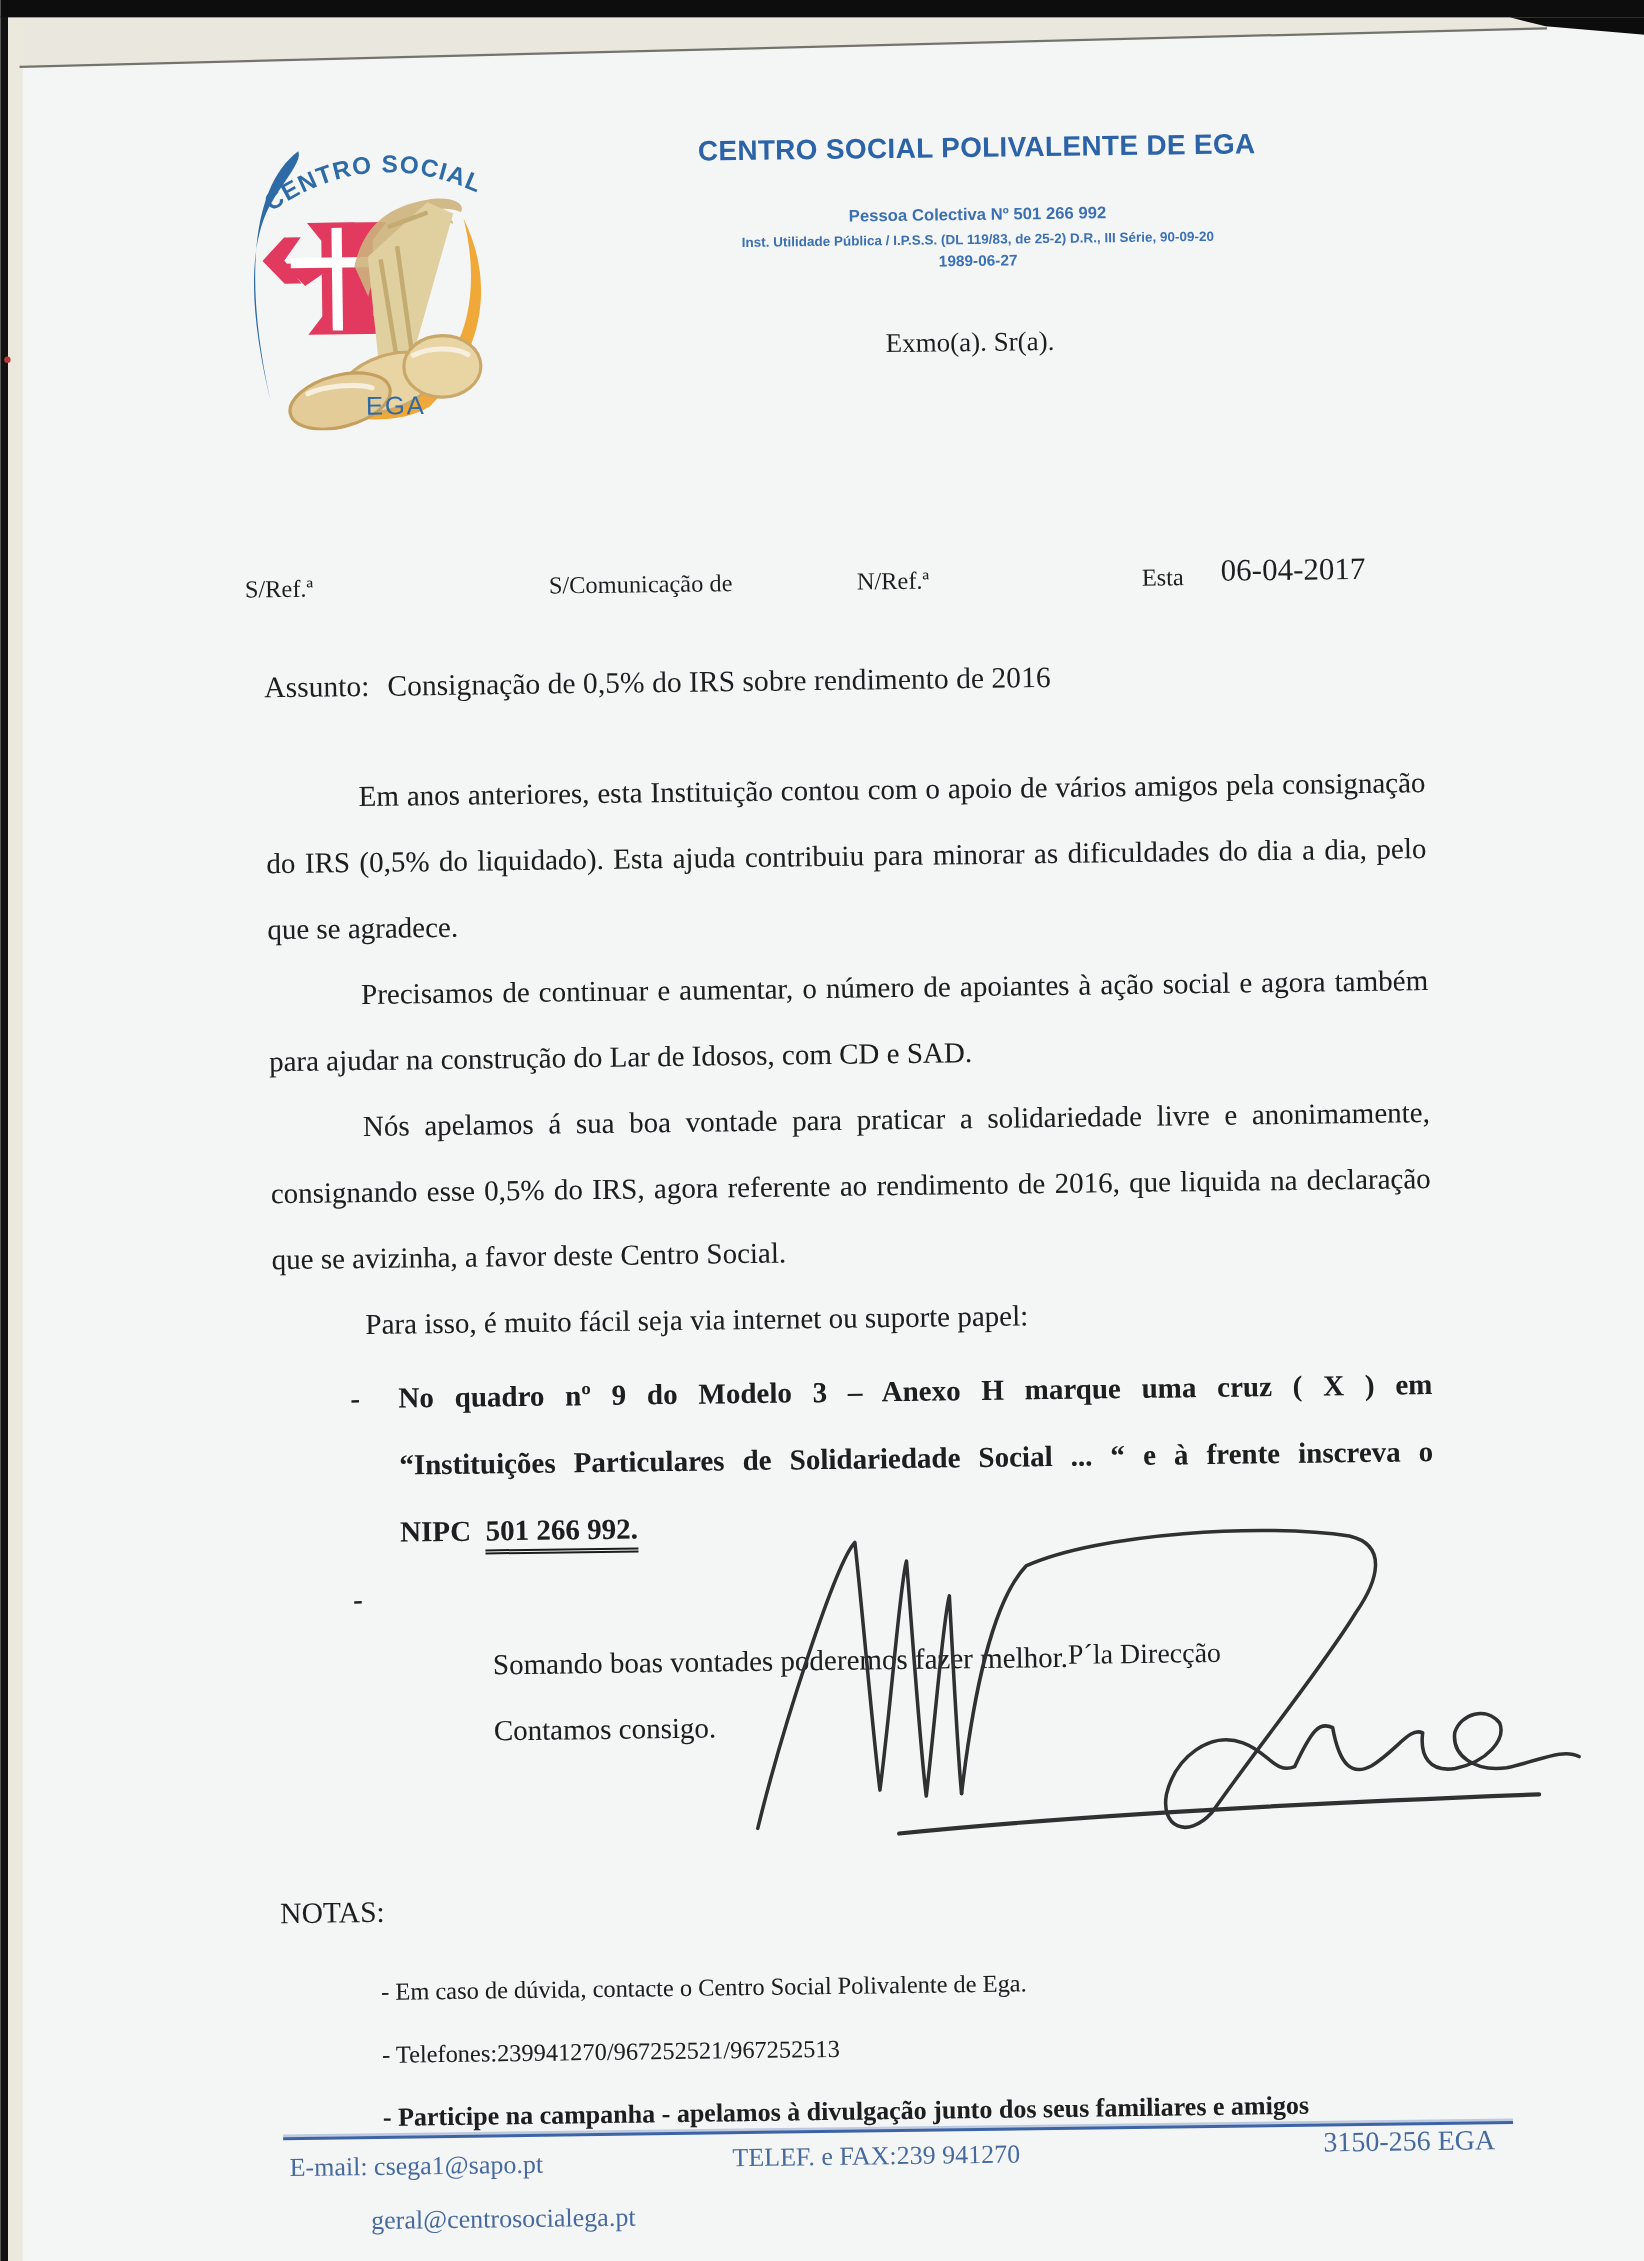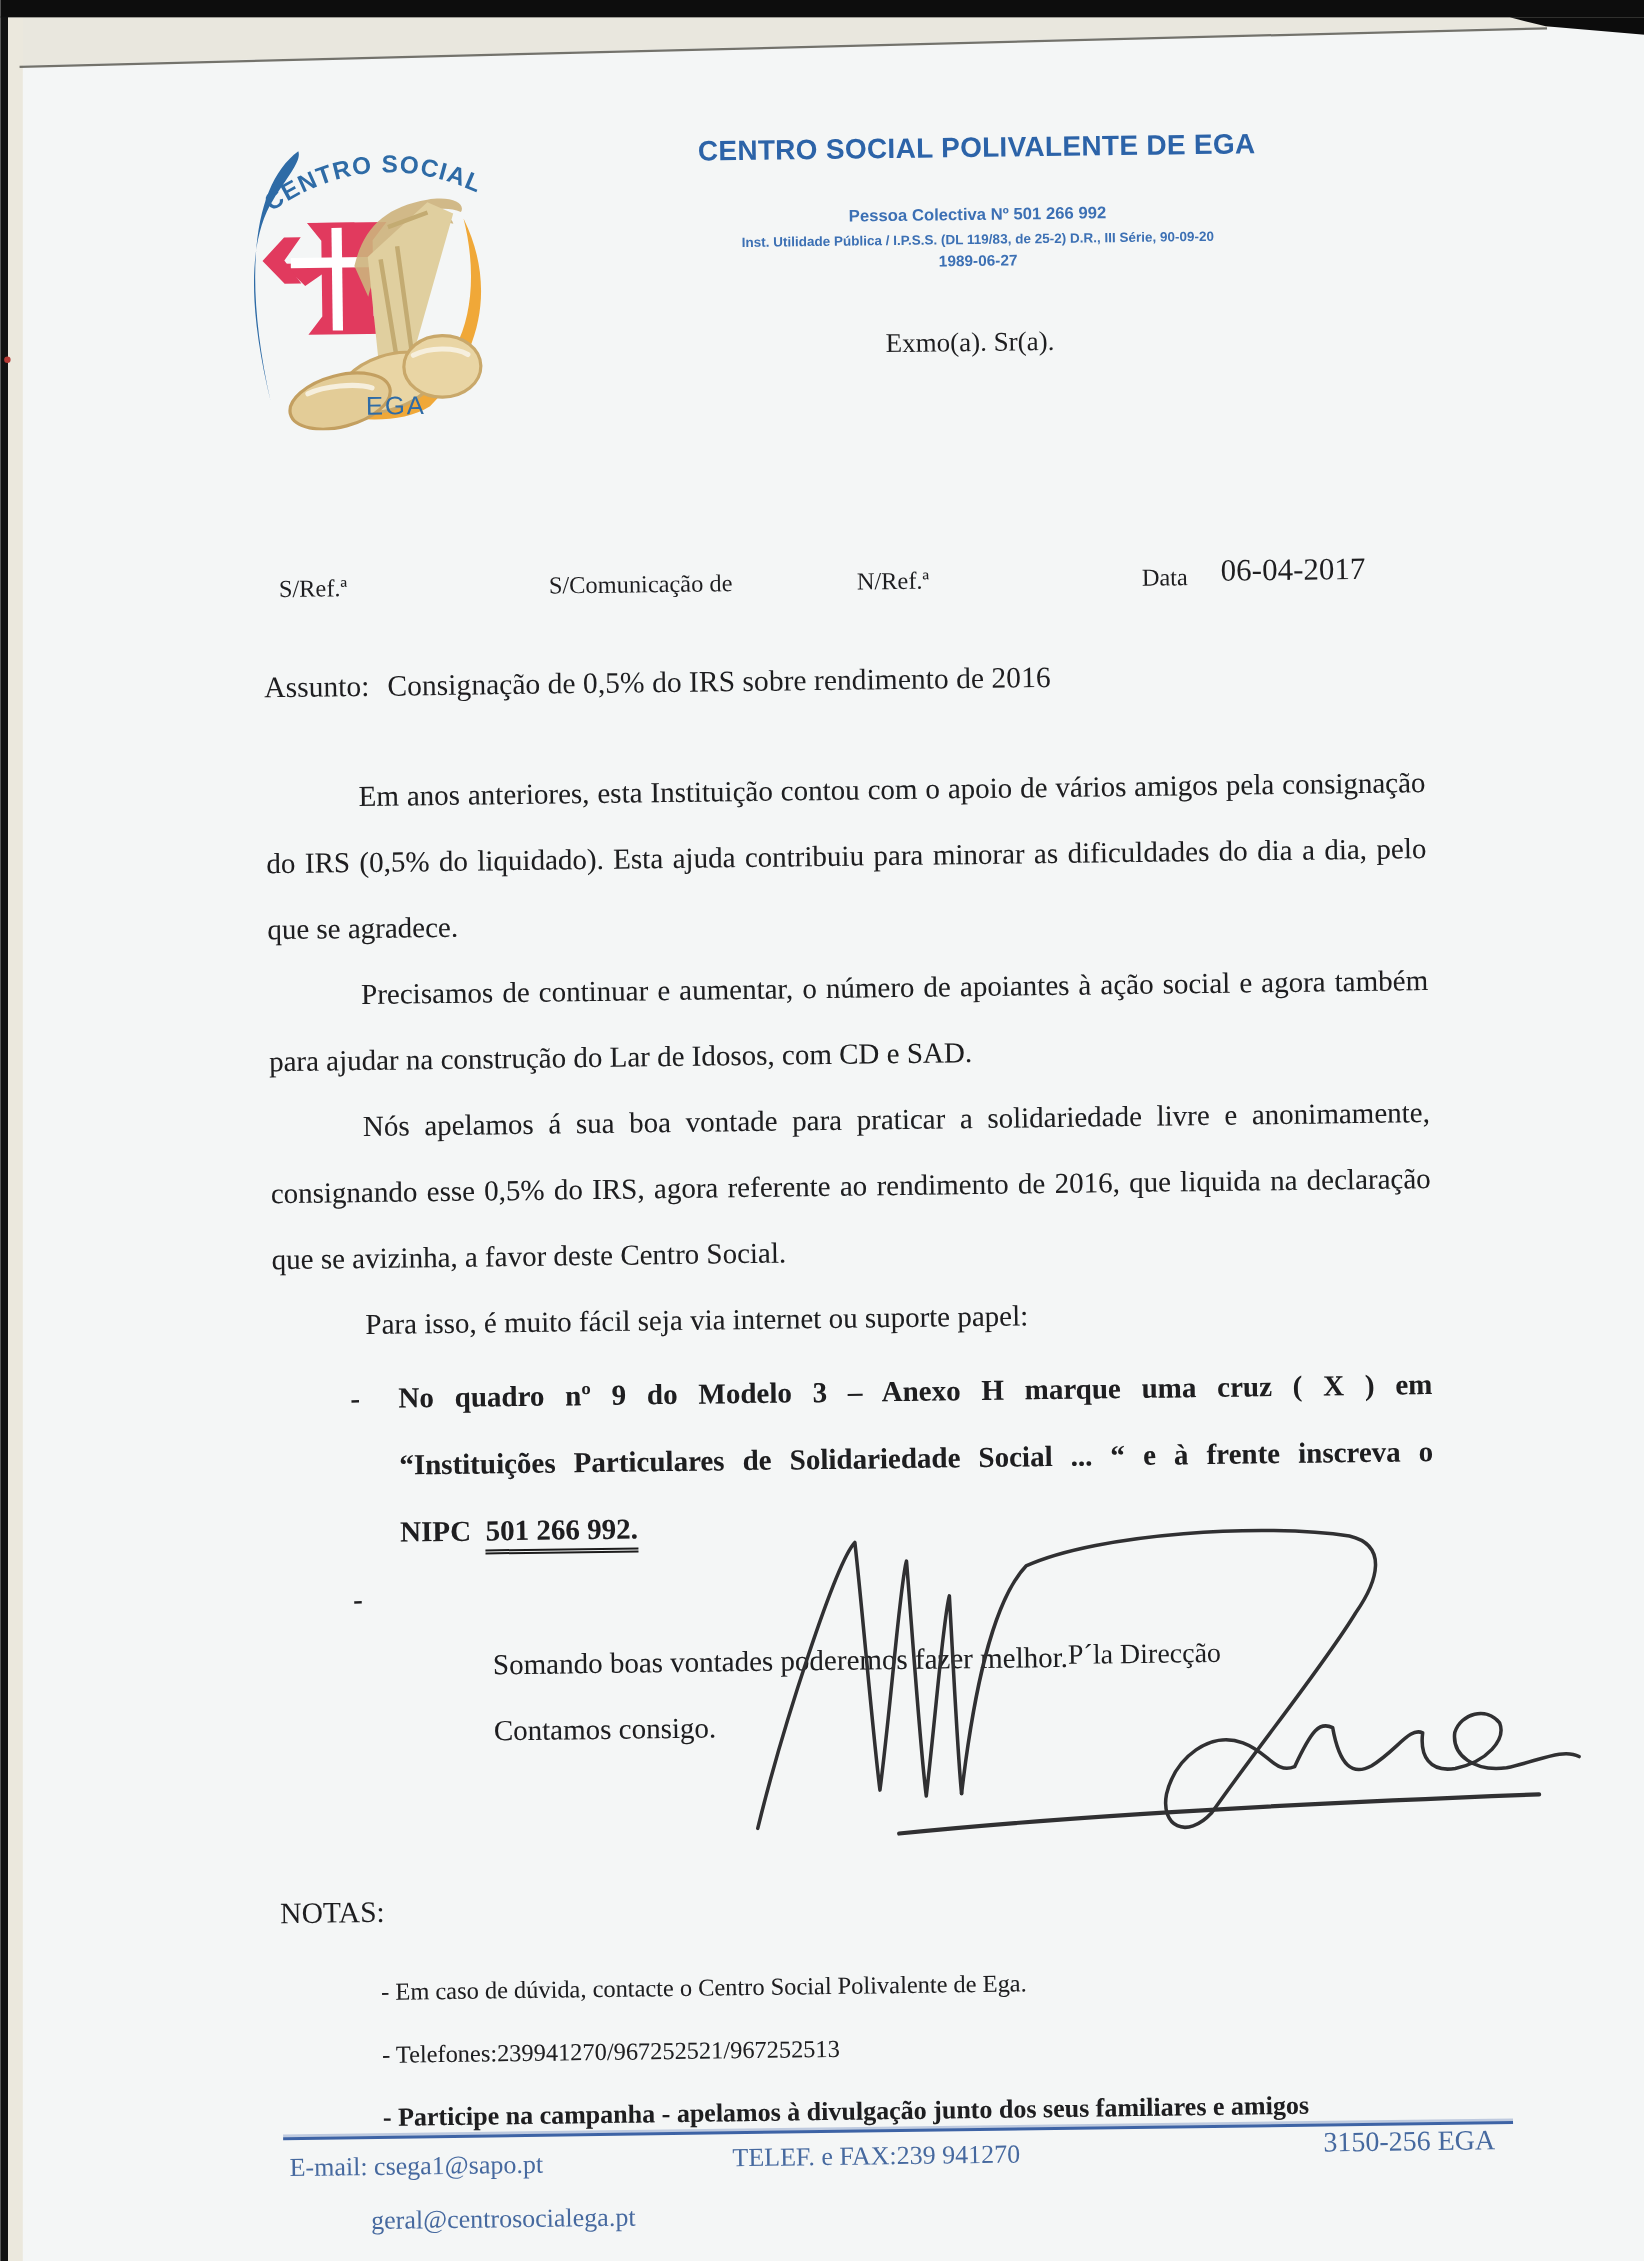--- a/index.html
+++ b/index.html
@@ -119,24 +119,24 @@
 
   <div class="abs org-block">
     <div class="org-title">CENTRO SOCIAL POLIVALENTE DE EGA</div>
     <div class="org-id">Pessoa Colectiva Nº 501 266 992</div>
     <div class="org-status">Inst. Utilidade Pública / I.P.S.S. (DL 119/83, de 25-2) D.R., III Série, 90-09-20</div>
     <div class="org-date">1989-06-27</div>
   </div>
 
   <div class="abs salutation">Exmo(a). Sr(a).</div>
 
-  <div class="abs ref-label" style="left:286px">S/Ref.ª</div>
+  <div class="abs ref-label" style="left:252px">S/Ref.ª</div>
   <div class="abs ref-label" style="left:556px">S/Comunicação de</div>
   <div class="abs ref-label" style="left:864px">N/Ref.ª</div>
-  <div class="abs ref-label" style="left:1149px">Data</div>
+  <div class="abs ref-label" style="left:1149px">Esta</div>
   <div class="abs ref-date">06-04-2017</div>
 
   <div class="abs subject">
     <span class="lbl">Assunto:</span><span>Consignação de 0,5% do IRS sobre rendimento de 2016</span>
   </div>
 
   <div class="abs body-col">
     <p>Em anos anteriores, esta Instituição contou com o apoio de vários amigos pela consignação do IRS  (0,5% do liquidado). Esta ajuda contribuiu para minorar as dificuldades do dia a dia, pelo que se agradece.</p>
     <p>Precisamos de continuar e aumentar, o número de apoiantes à ação social e agora também para ajudar na construção do Lar de Idosos, com CD e SAD.</p>
     <p>Nós apelamos á sua boa vontade para praticar a solidariedade livre e anonimamente, consignando esse 0,5% do IRS, agora referente ao rendimento de 2016, que liquida na declaração que se avizinha, a favor deste Centro Social.</p>

